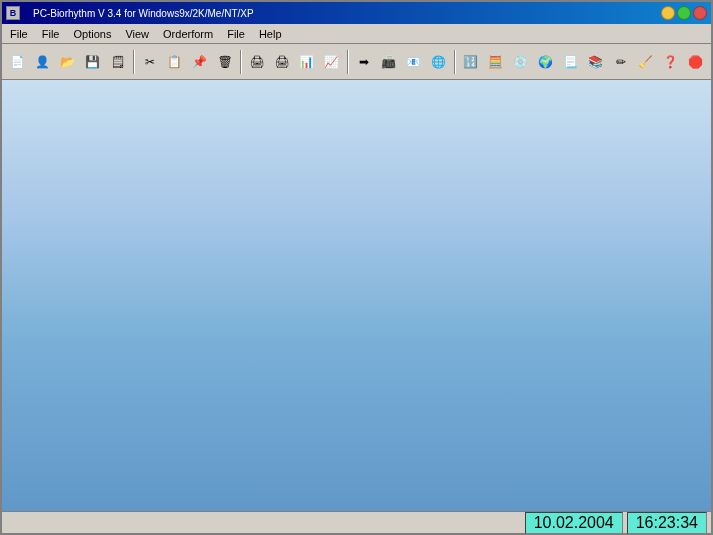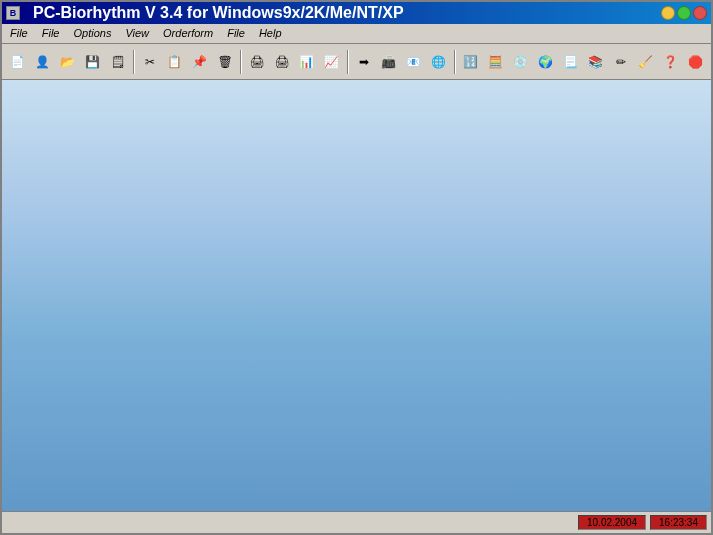--- a/index.html
+++ b/index.html
@@ -44,22 +44,22 @@
       background: #c0c0c0;
       display: flex;
       align-items: center;
       justify-content: center;
       font-size: 9px;
       font-weight: bold;
       color: #000080;
       border: 1px solid #808080;
     }
     .title-text {
-      font-size: 16px;
-      font-weight: bold;
+      font-size: 10px;
+      font-weight: normal;
       color: white;
       padding-left: 9px;
     }
     .title-buttons {
       display: flex;
       gap: 2px;
     }
     .title-btn {
       width: 14px;
       height: 14px;
@@ -71,26 +71,26 @@
       justify-content: center;
     }
     .title-btn.minimize { background: #f5c542; }
     .title-btn.maximize { background: #3ec73e; }
     .title-btn.close { background: #e05050; }
 
     
     .menu-bar {
       background: #d4d0c8;
       display: flex;
+      align-items: center;
       padding: 1px 2px;
       height: 20px;
       border-bottom: 1px solid #808080;
       flex-shrink: 0;
       gap: 2px;
-      font-style: italic;
     }
     .menu-item {
       padding: 2px 6px;
       cursor: pointer;
       font-size: 11px;
       color: #000;
     }
 
     
     .toolbar {
@@ -142,22 +142,22 @@
       padding: 0 4px;
       border-top: 1px solid #808080;
       flex-shrink: 0;
       gap: 4px;
     }
     .status-panel {
       border: 1px solid #808080;
       border-top-color: #404040;
       border-left-color: #404040;
       padding: 1px 8px;
-      font-size: 10px;
-      background: #b91c1c;
+      font-size: 16px;
+      background: #5eead4;
     }
 
     
     .tb-icon {
       width: 20px;
       height: 20px;
       display: flex;
       align-items: center;
       justify-content: center;
       font-size: 12px;

